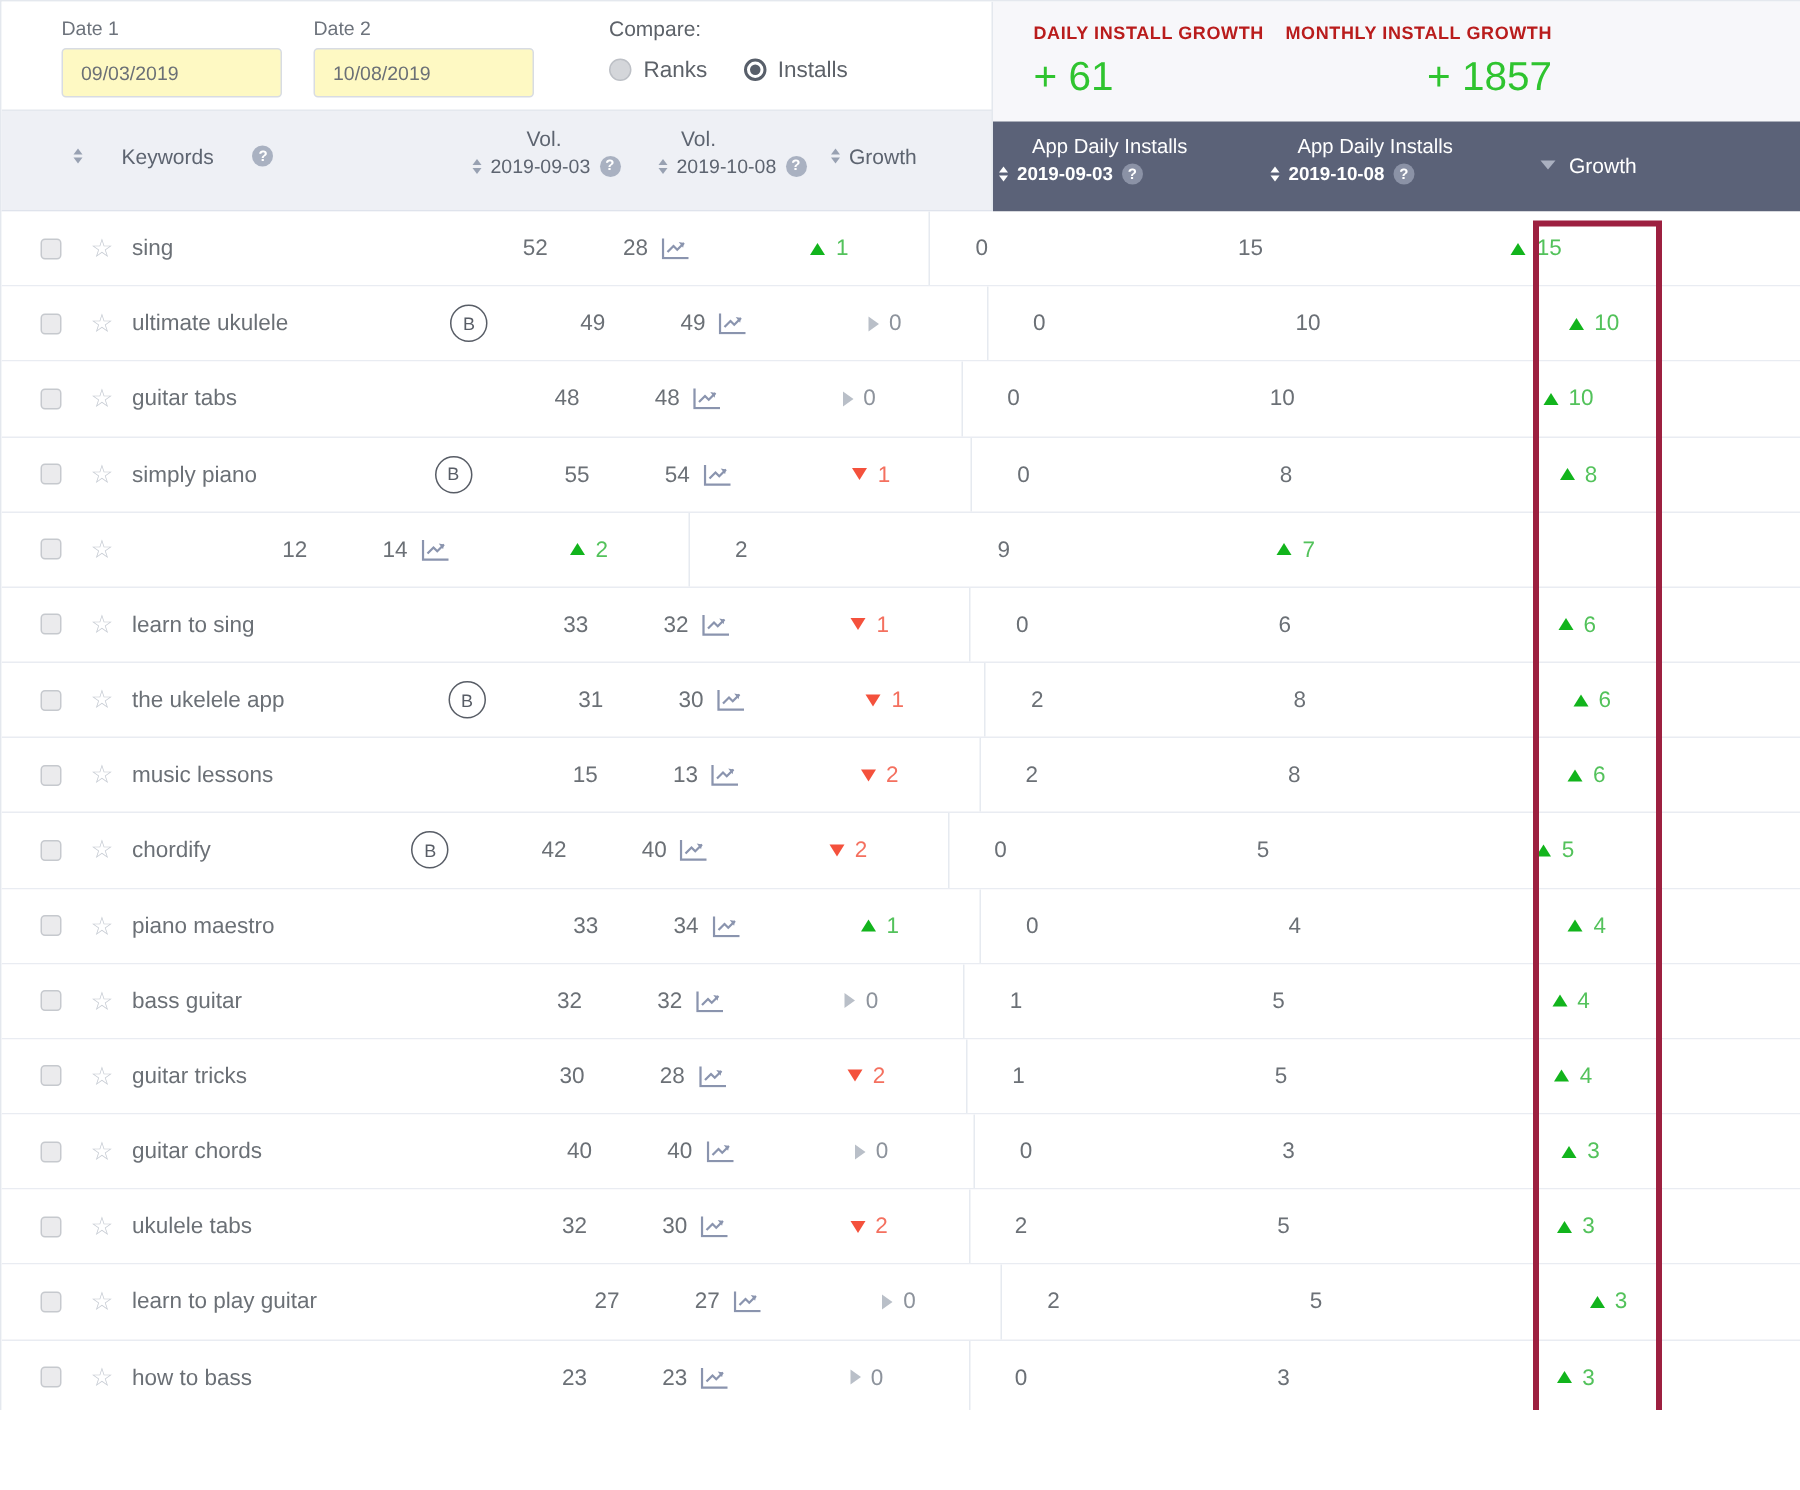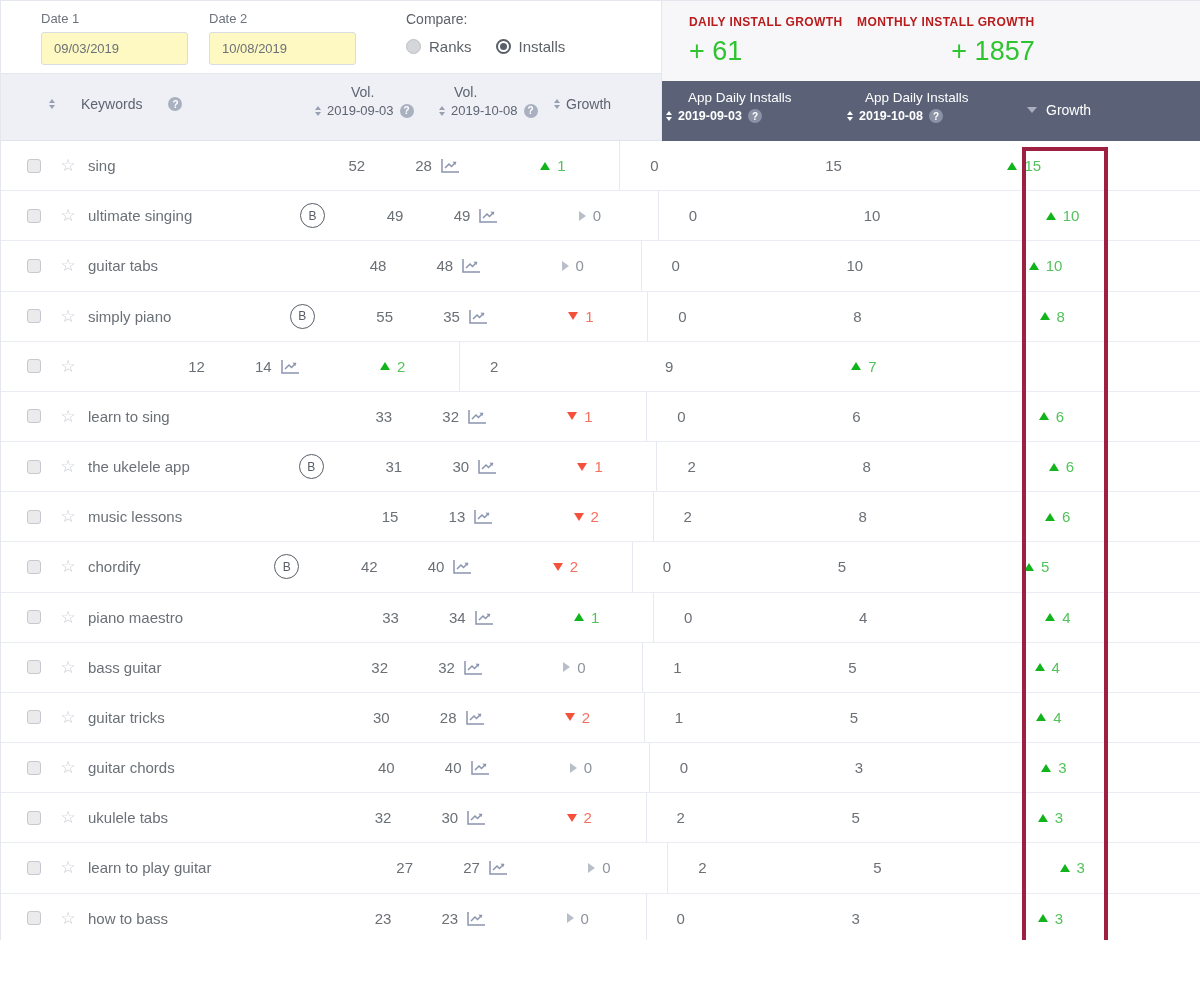--- a/index.html
+++ b/index.html
@@ -241,21 +241,21 @@
   </div>
 
   <div class="row">
     <div class="cell c-check">
       <span class="checkbox"></span>
     </div>
     <div class="cell c-star">
       <span class="star">☆</span>
     </div>
     <div class="cell c-kw">
-      <span>ultimate singing</span>
+      <span>ultimate ukulele</span>
     </div>
     <div class="cell c-badge">
       <span class="b-badge">B</span>
     </div>
     <div class="cell c-vol1">
       <span class="num">49</span>
     </div>
     <div class="cell c-vol2">
       <span class="num">49</span>
       <span class="chart-icon">
@@ -336,21 +336,21 @@
     <div class="cell c-kw">
       <span>simply piano</span>
     </div>
     <div class="cell c-badge">
       <span class="b-badge">B</span>
     </div>
     <div class="cell c-vol1">
       <span class="num">55</span>
     </div>
     <div class="cell c-vol2">
-      <span class="num">35</span>
+      <span class="num">54</span>
       <span class="chart-icon">
         <svg width="19" height="15" viewBox="0 0 19 15" fill="none">
           <path d="M1 1 V14 H18" stroke="#8a94ae" stroke-width="1.5"></path>
           <path d="M4 10 L8 6 L10.5 8.5 L15 4" stroke="#8a94ae" stroke-width="1.5" fill="none"></path>
           <path d="M15 4 L11.5 3.4 L14.4 7.2 Z" fill="#8a94ae"></path>
         </svg>
       </span>
     </div>
     <div class="cell c-growth">
       <span class="tri dir-down"></span>

